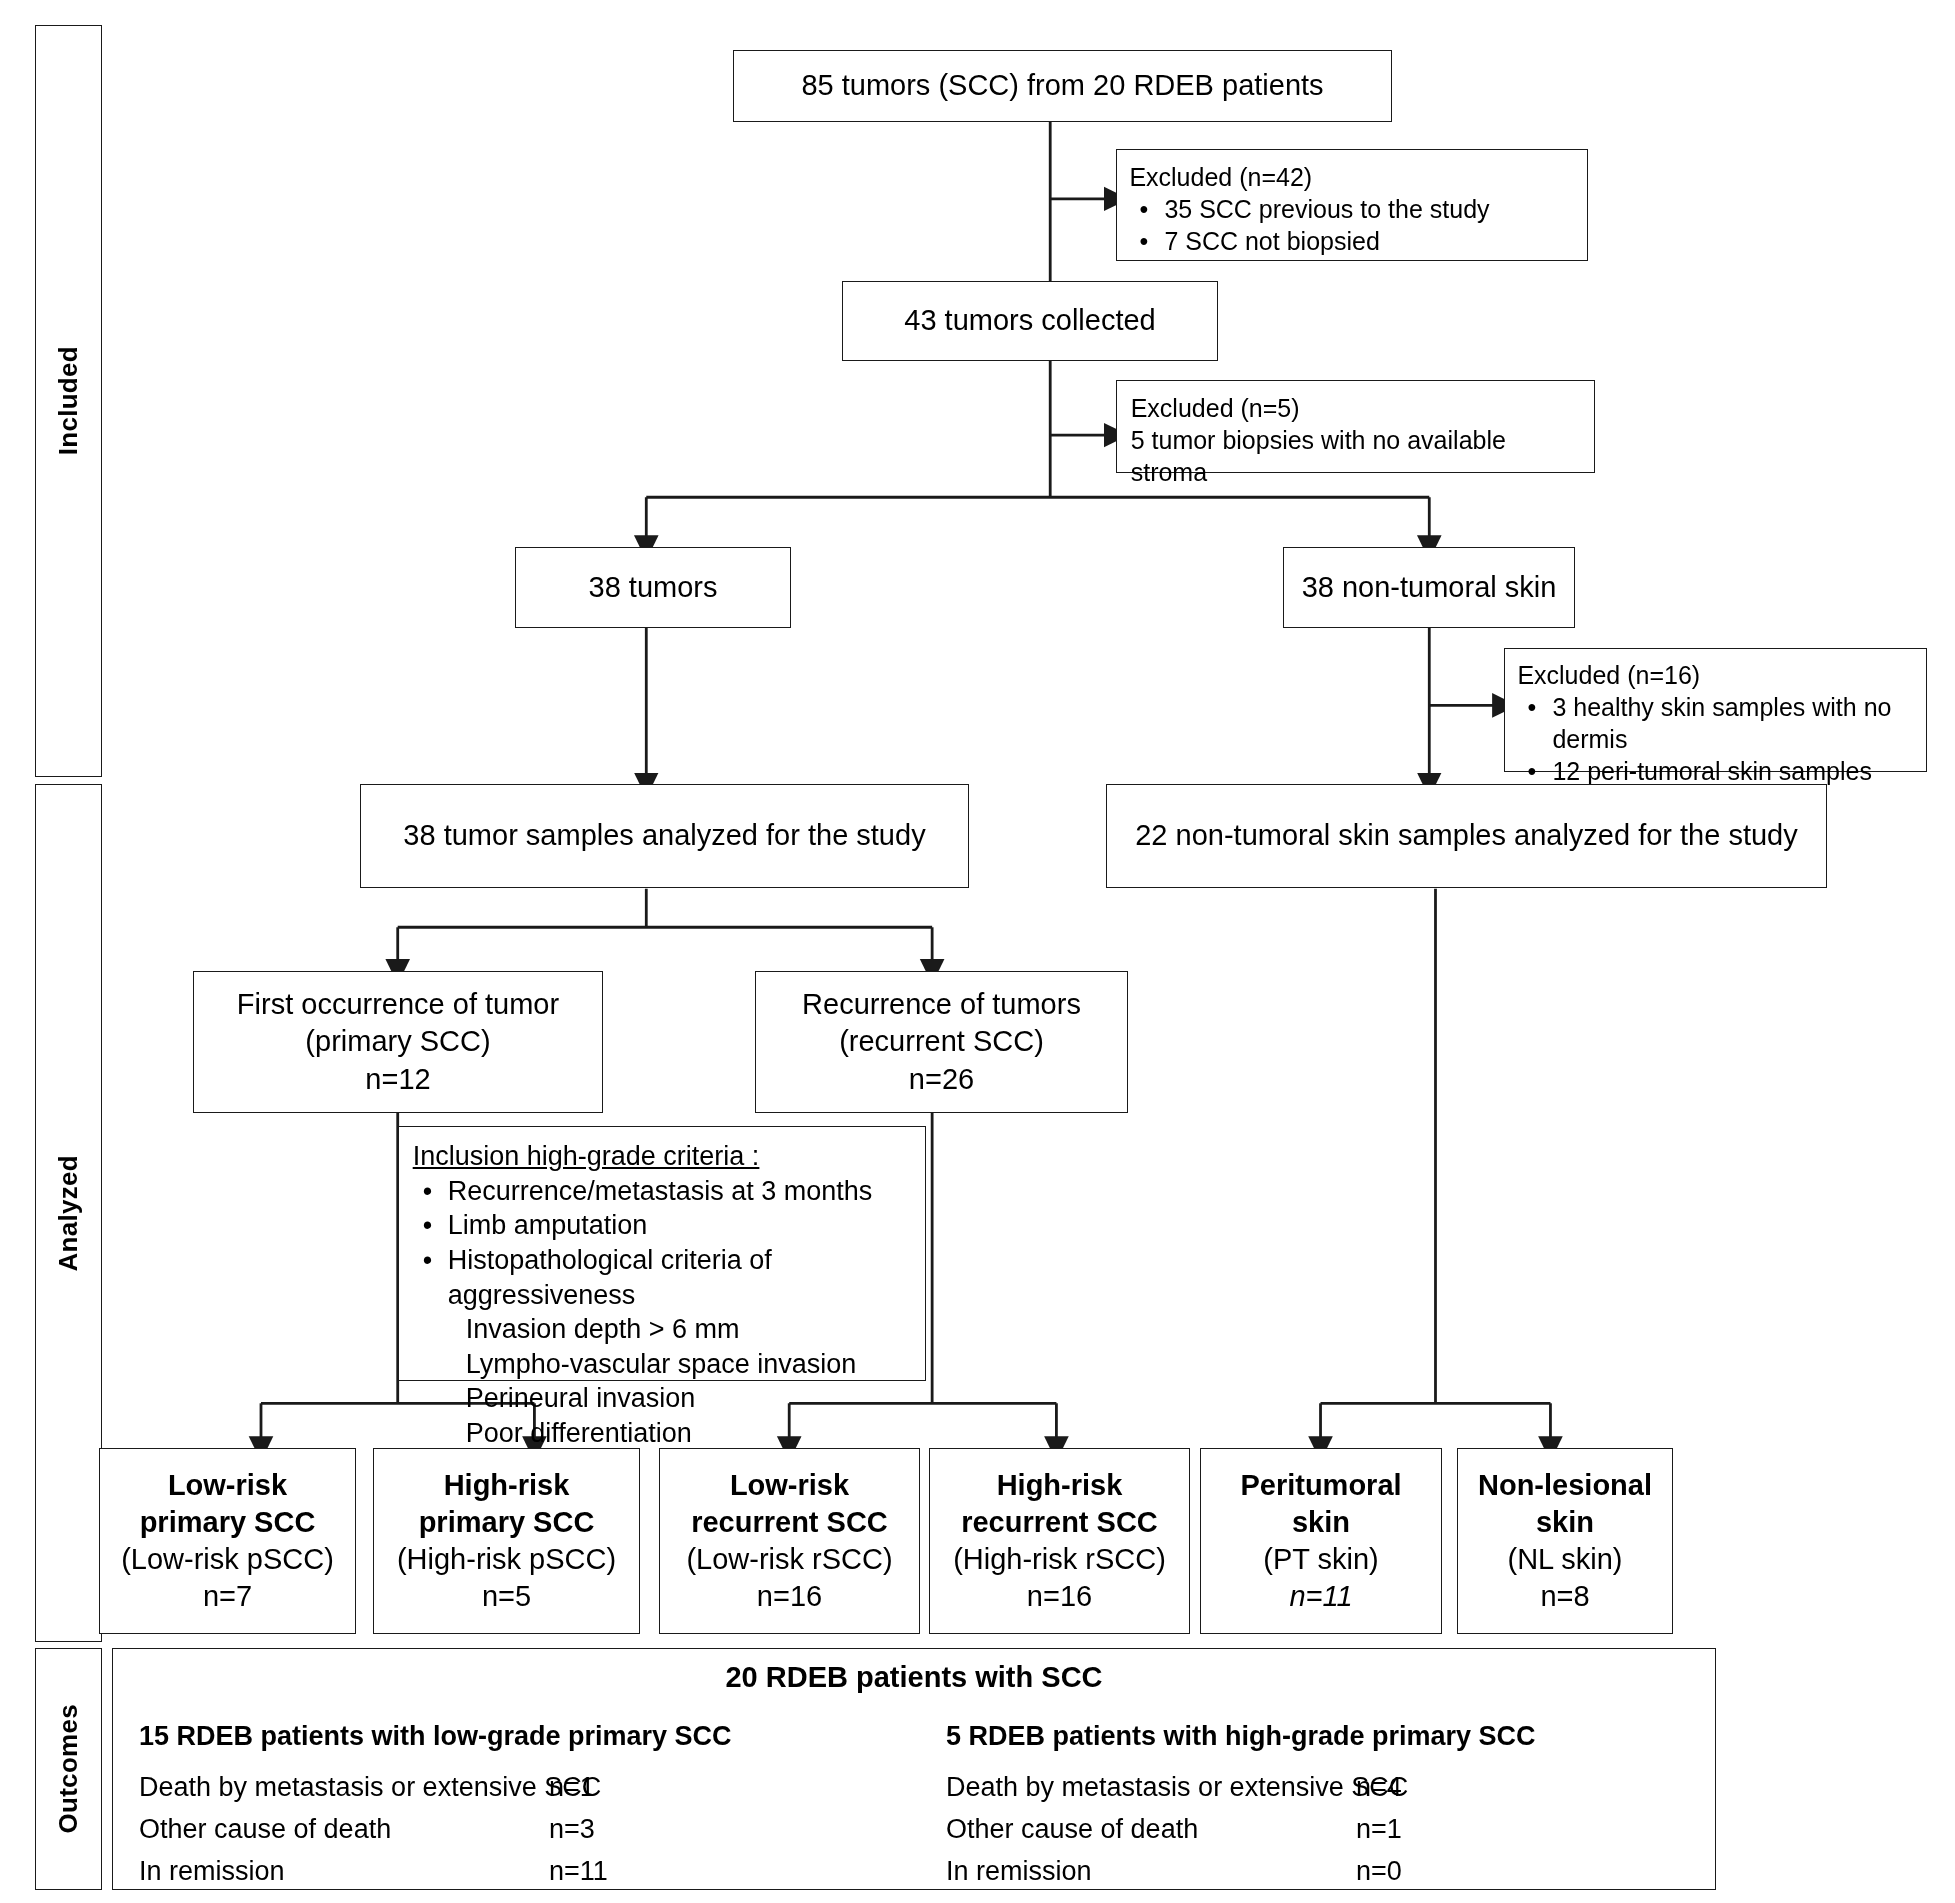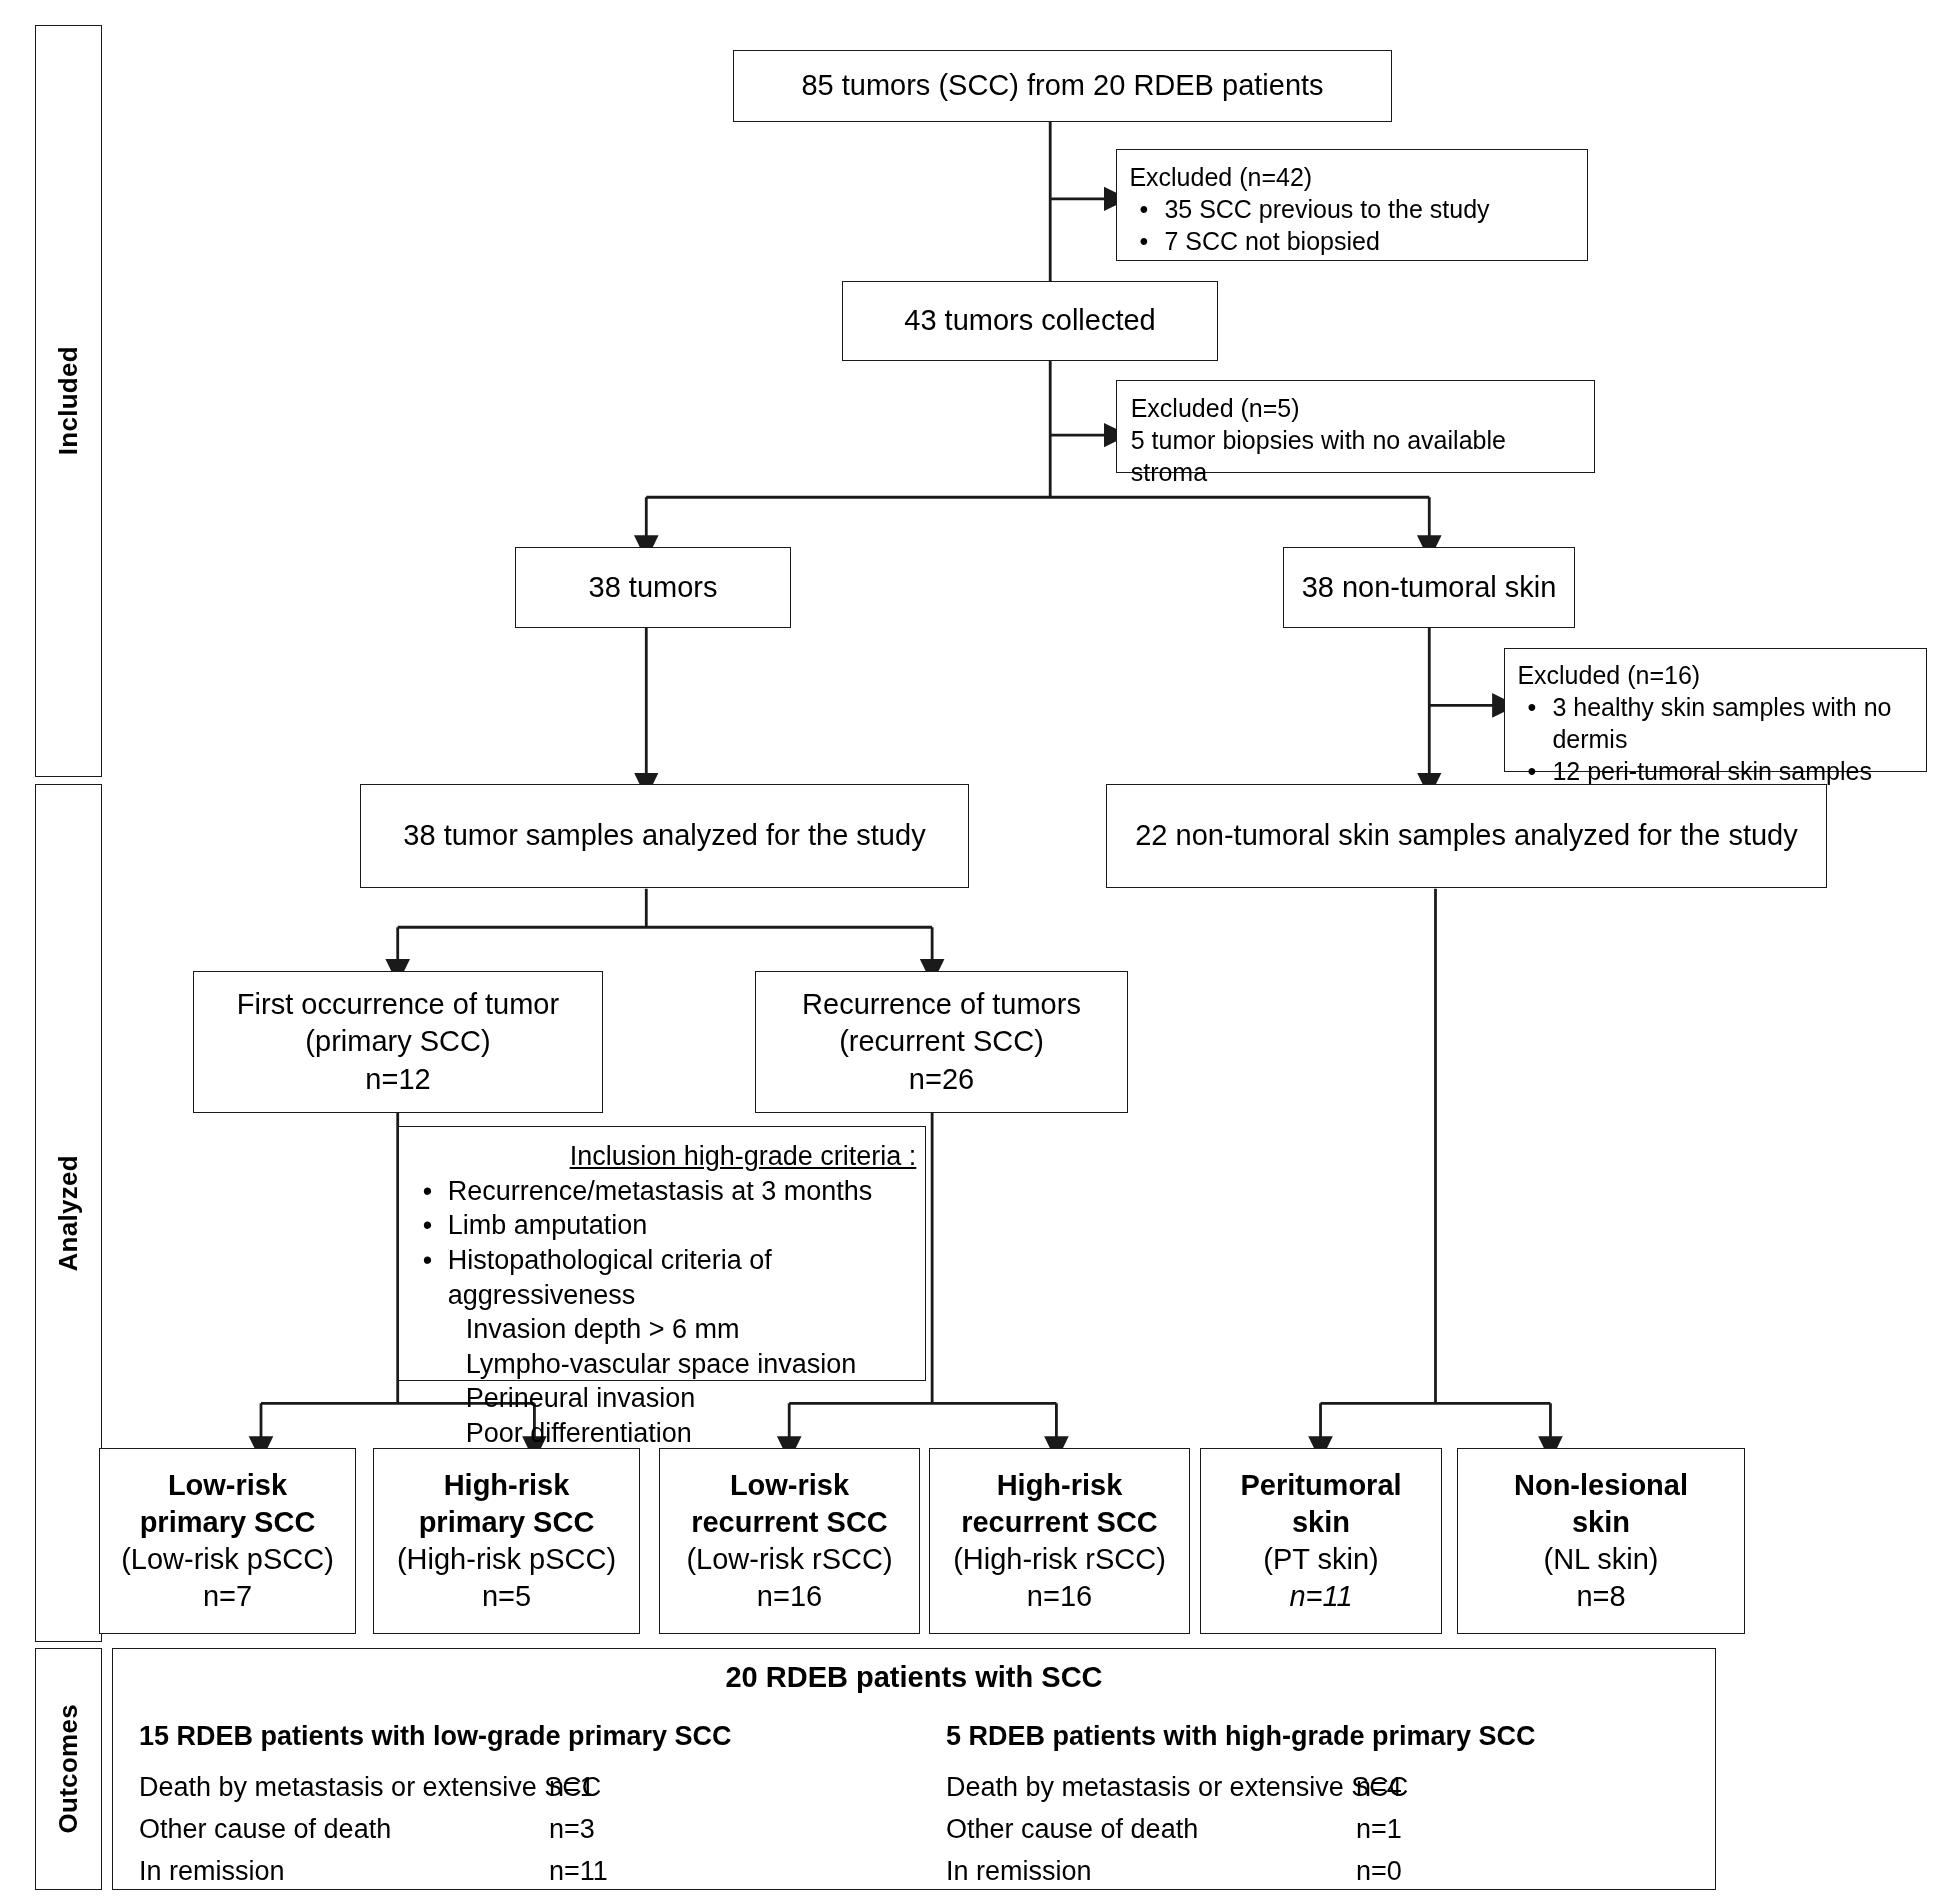--- a/index.html
+++ b/index.html
@@ -50,21 +50,21 @@
     font-weight: bold;
     font-size: 26px;
     letter-spacing: 0.3px;
     white-space: nowrap;
   }
   .t40 { font-size: 25px; }
   .t44 { font-size: 27px; }
   .t46 { font-size: 29px; }
   .bold { font-weight: bold; }
   .ital { font-style: italic; }
-  .uline { text-decoration: underline; text-align: right; }
+  .uline { text-decoration: underline; }
   .lineblock { display: block; width: 100%; }
   .bullet-row {
     display: flex;
     align-items: flex-start;
     width: 100%;
   }
   .bullet-dot {
     width: 35px;
     flex: 0 0 35px;
     text-align: left;
@@ -284,21 +284,21 @@
     <span class="t46 lineblock">n=16</span>
   </div>
 
   <div class="box" style="left:1200px; top:1448px; width:242px; height:186px;">
     <span class="t46 bold lineblock">Peritumoral</span>
     <span class="t46 bold lineblock">skin</span>
     <span class="t46 lineblock">(PT skin)</span>
     <span class="t46 ital lineblock">n=11</span>
   </div>
 
-  <div class="box" style="left:1457px; top:1448px; width:288px; height:186px;">
+  <div class="box" style="left:1457px; top:1448px; width:216px; height:186px;">
     <span class="t46 bold lineblock">Non-lesional</span>
     <span class="t46 bold lineblock">skin</span>
     <span class="t46 lineblock">(NL skin)</span>
     <span class="t46 lineblock">n=8</span>
   </div>
 
   <div class="box leftalign" style="left:112px; top:1648px; width:1604px; height:242px; justify-content:flex-start; padding:10px 0 0 0;">
     <span class="outcome-title" style="position:relative;">20 RDEB patients with SCC</span>
 
     <div class="outcome-col" style="left:26px; top:70px; width:733px;">

